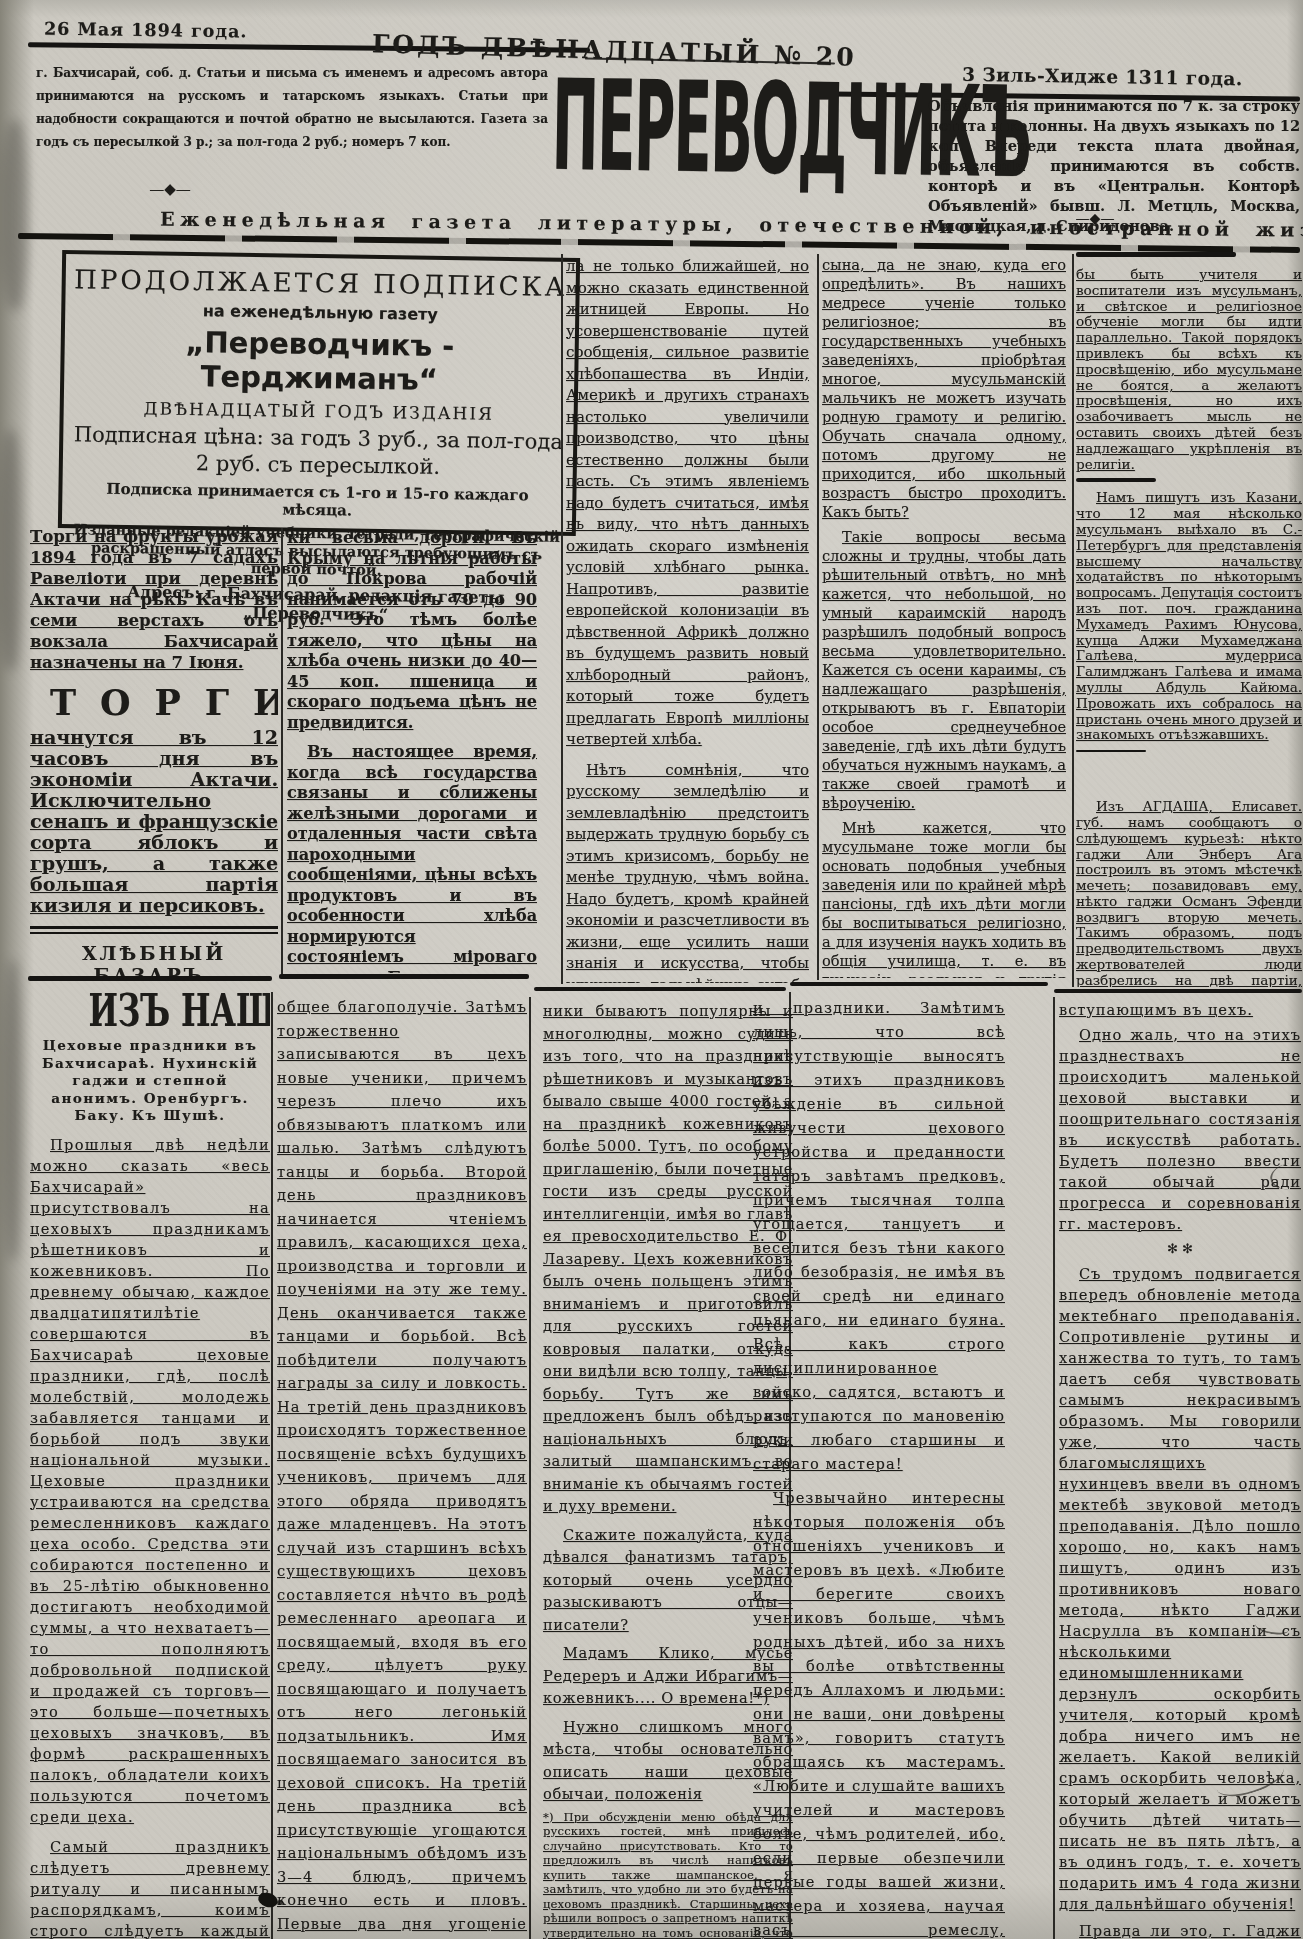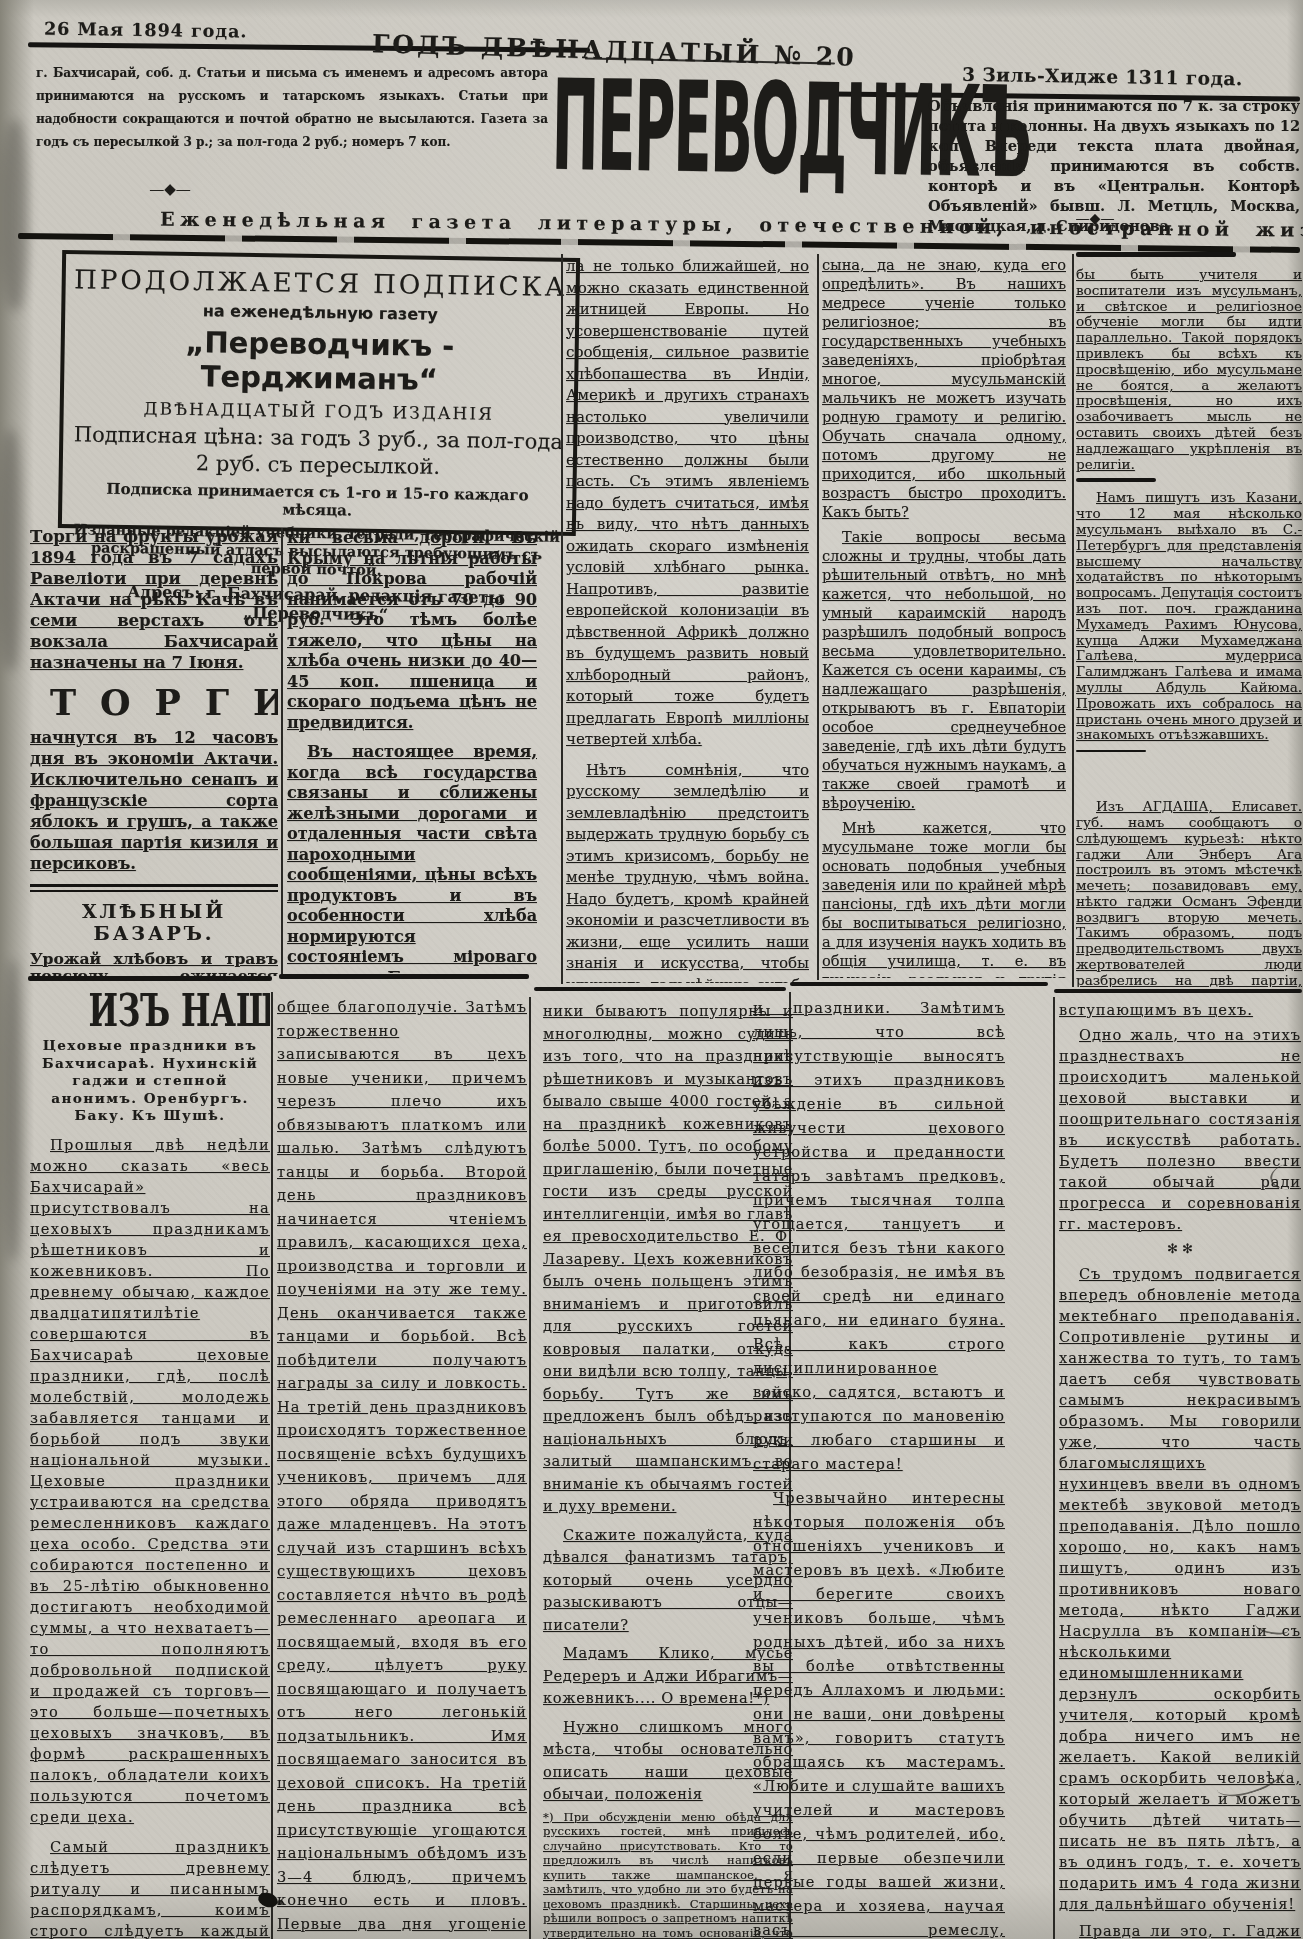--- a/index.html
+++ b/index.html
@@ -79,21 +79,21 @@
   </div>
 
   <div class="vrule" style="left:281px;top:528px;height:447px;"></div>
   <div class="vrule" style="left:561px;top:254px;height:730px;"></div>
   <div class="vrule" style="left:817px;top:254px;height:726px;"></div>
   <div class="vrule" style="left:1072px;top:254px;height:733px;"></div>
 
   <div class="col ink" style="left:30px;top:526px;width:248px;height:450px;">
     <p class="p cont jus b" style="font-size:16.5px;line-height:21px;">Торги на фрукты урожая 1894 года въ 7 садахъ Равеліоти при деревнѣ Актачи на рѣкѣ Качѣ въ семи верстахъ отъ вокзала Бахчисарай назначены на 7 Іюня.</p>
     <div class="ctr b" style="font-size:35px;letter-spacing:24px;padding-left:20px;margin:2px 0 4px 0;">ТОРГИ</div>
-    <p class="p cont jus b" style="font-size:16px;line-height:21px;">начнутся въ 12 часовъ дня въ экономіи Актачи. Исключительно сенапъ и французскіе сорта яблокъ и грушъ, а также большая партія кизиля и персиковъ.</p>
+    <p class="p cont jus b" style="font-size:19px;line-height:21px;">начнутся въ 12 часовъ дня въ экономіи Актачи. Исключительно сенапъ и французскіе сорта яблокъ и грушъ, а также большая партія кизиля и персиковъ.</p>
     <div class="hrule-double"></div>
     <div class="ctr b" style="font-size:19px;letter-spacing:3px;margin:2px 0 6px 0;">ХЛѢБНЫЙ БАЗАРЪ.</div>
     <p class="p cont jus b" style="font-size:15.5px;line-height:17px;">Урожай хлѣбовъ и травъ повсюду ожидается хорошій, поэтому цѣны на рабочія ру-</p>
   </div>
 
   <div class="col ink" style="left:287px;top:528px;width:250px;height:445px;">
     <p class="p cont jus b" style="font-size:16px;line-height:20.5px;">ки весьма дороги. Въ Крыму на лѣтнія работы до Покрова рабочій нанимается отъ 70 до 90 руб. Это тѣмъ болѣе тяжело, что цѣны на хлѣба очень низки до 40—45 коп. пшеница и скораго подъема цѣнъ не предвидится.</p>
     <p class="p jus b" style="font-size:16px;line-height:20.5px;">Въ настоящее время, когда всѣ государства связаны и сближены желѣзными дорогами и отдаленныя части свѣта пароходными сообщеніями, цѣны всѣхъ продуктовъ и въ особенности хлѣба нормируются состояніемъ міроваго рынка. Было время, когда Россія бы-</p>
   </div>
 

